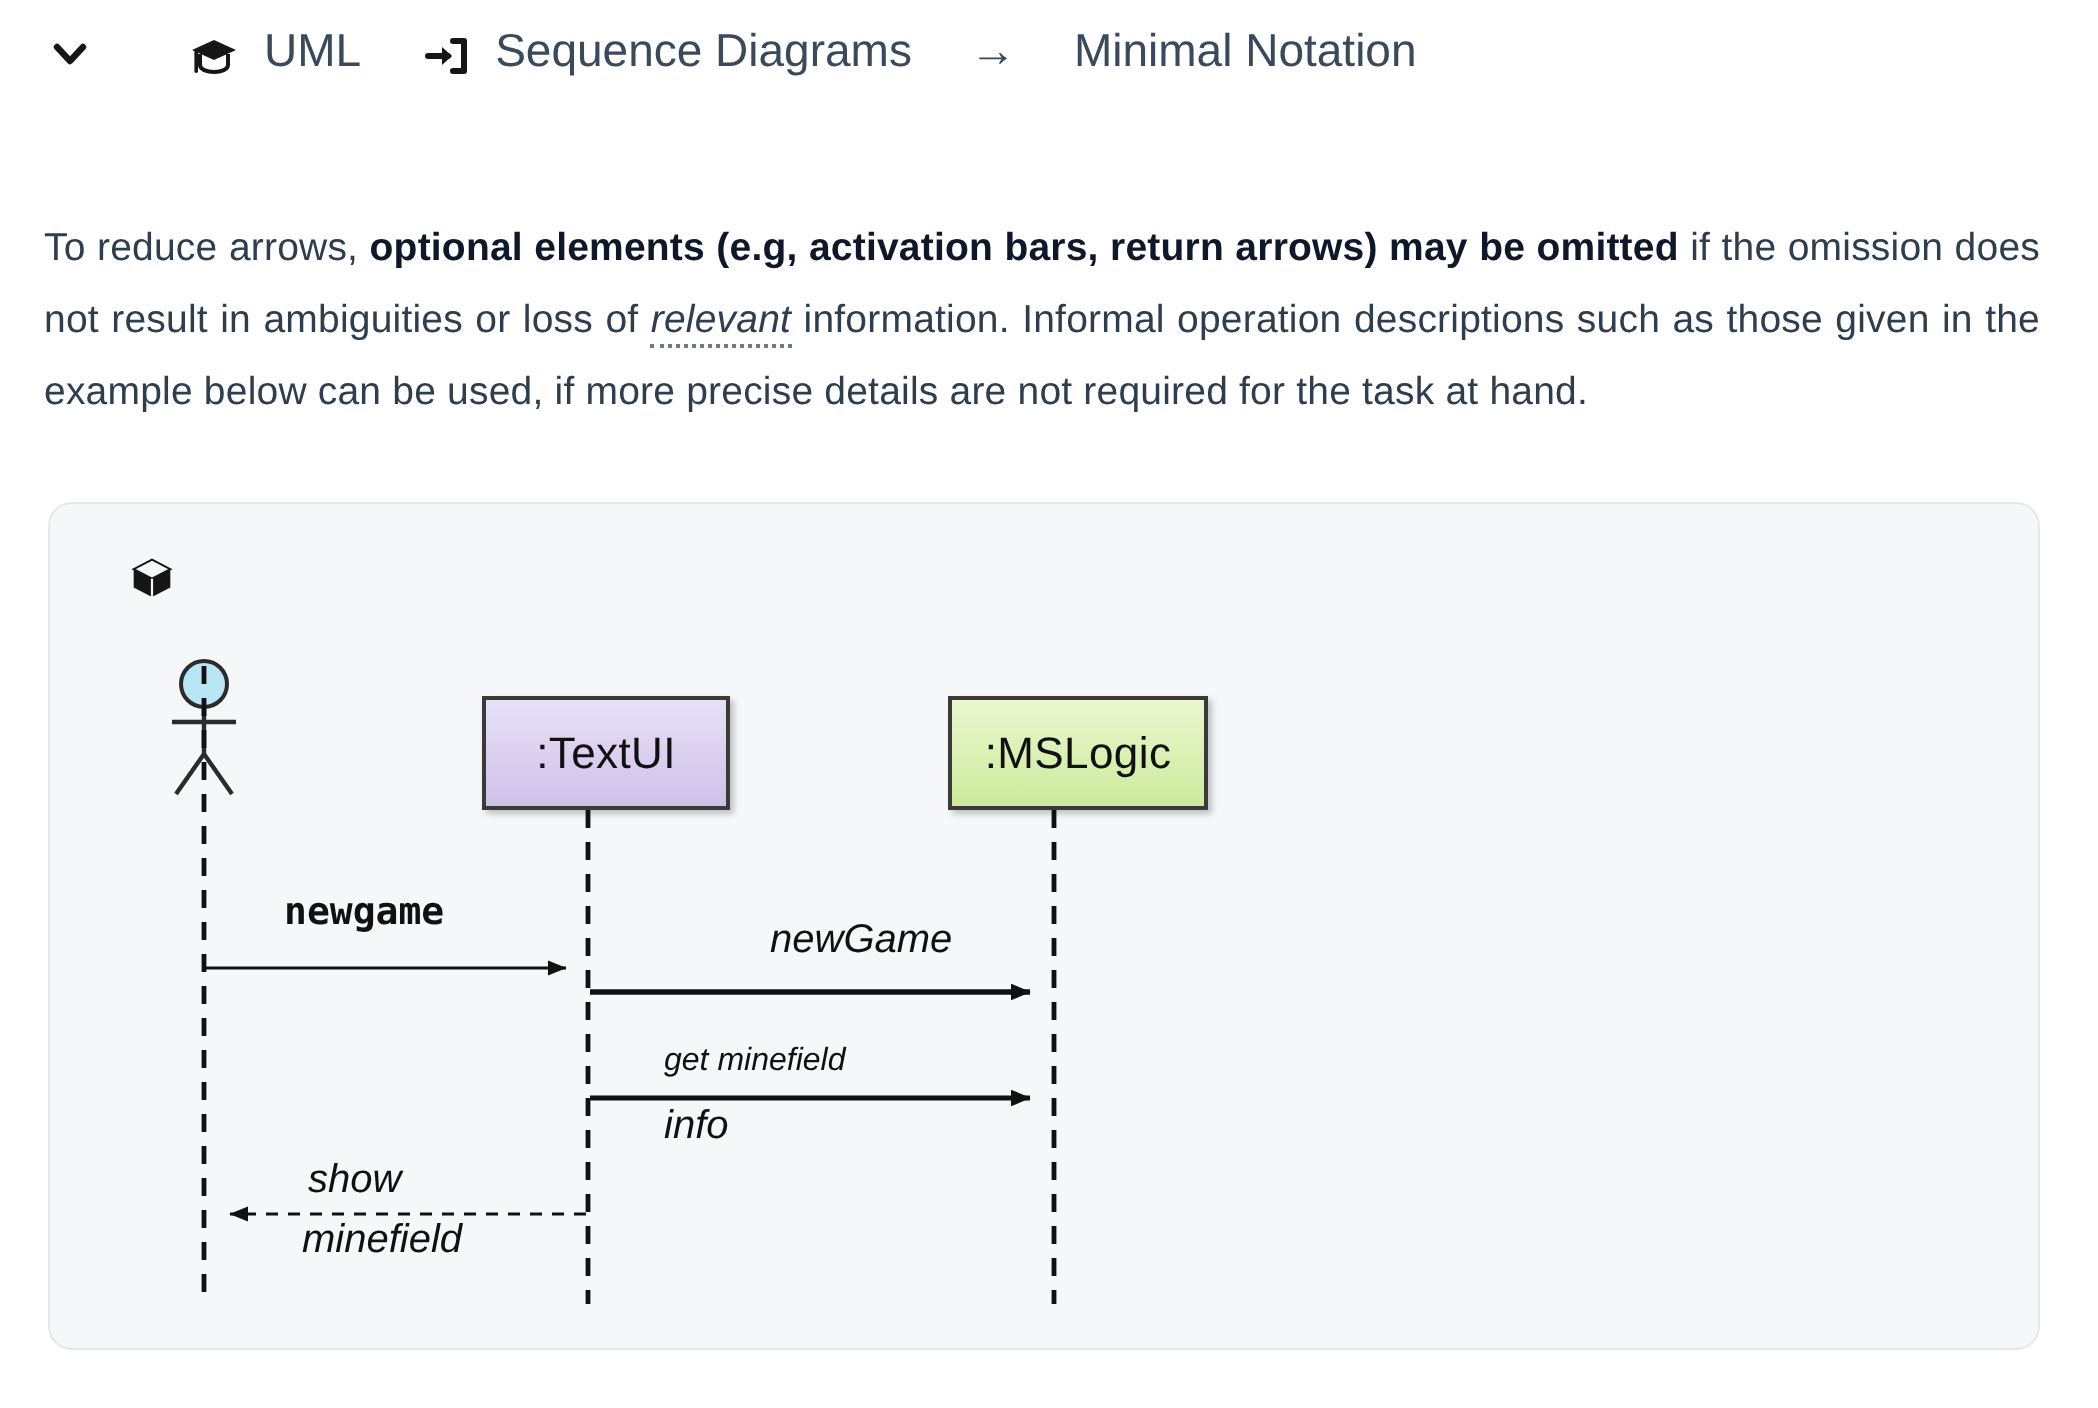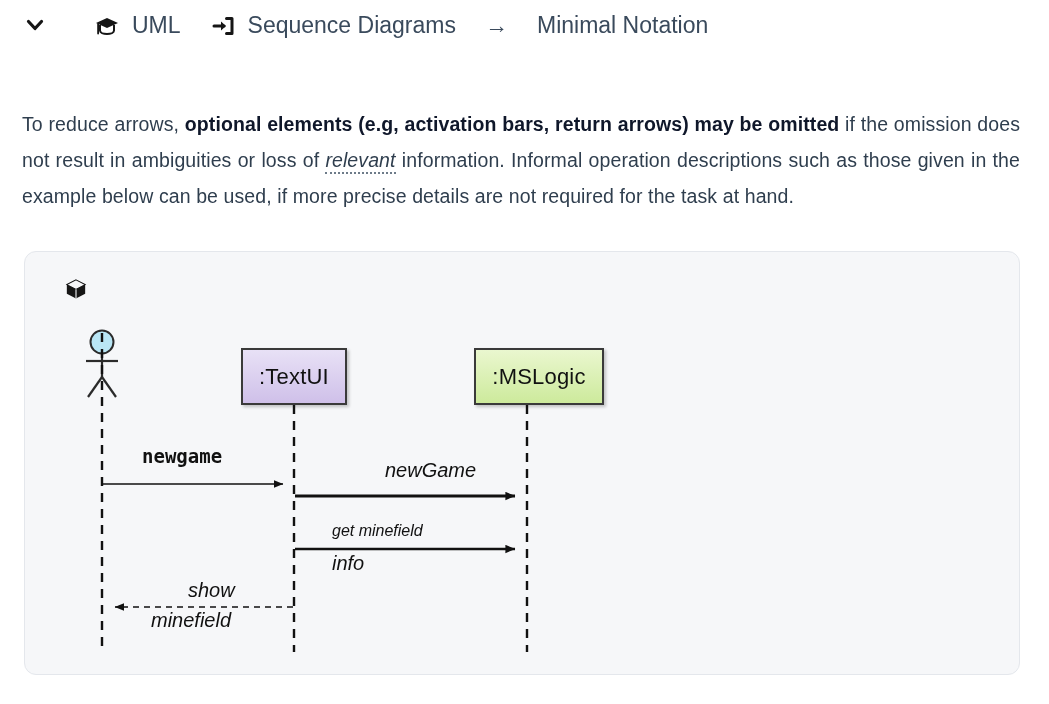--- a/index.html
+++ b/index.html
@@ -15,21 +15,21 @@
     color: #2c3e50;
     overflow: hidden;
   }
 
   
   .section-header {
     position: absolute;
     left: 22px;
     top: 12px;
     display: flex;
-    align-items: flex-start;
+    align-items: flex-end;
     gap: 12px;
     font-size: 23px;
     line-height: 1.2;
     color: #3a4a5c;
     white-space: nowrap;
   }
   .chevron-btn {
     width: 26px;
     height: 26px;
     display: inline-flex;
@@ -120,21 +120,21 @@
     border: 2px solid #3a3a3a;
     display: flex;
     align-items: center;
     justify-content: center;
     font-size: 22px;
     color: #111111;
     letter-spacing: 0.2px;
     box-shadow: 2px 2px 3px rgba(0,0,0,0.22);
   }
   .obj-textui {
-    left: 216px; top: 96px; width: 106px; height: 57px;
+    left: 216px; top: 96px; width: 124px; height: 57px;
     background: linear-gradient(to bottom, #e8e1f6 0%, #cfc0e9 100%);
   }
   .obj-mslogic {
     left: 449px; top: 96px; width: 130px; height: 57px;
     background: linear-gradient(to bottom, #eaf7cf 0%, #cdea9c 100%);
   }
 
   
   .msg-label {
     position: absolute;
@@ -155,21 +155,21 @@
   .lbl-getmine {
     left: 307px; top: 270px;
     font-style: italic; font-size: 16px;
   }
   .lbl-getmine2 {
     left: 307px; top: 300px;
     font-style: italic; font-size: 20px;
   }
   .lbl-show {
     left: 129px; top: 327px;
-    font-style: italic; font-size: 20px; margin-left: 34px;
+    font-style: italic; font-size: 20px;
   }
   .lbl-minefield {
     left: 126px; top: 357px;
     font-style: italic; font-size: 20px;
   }
 </style>
 </head>
 <body>
 
 <div class="section-header">

